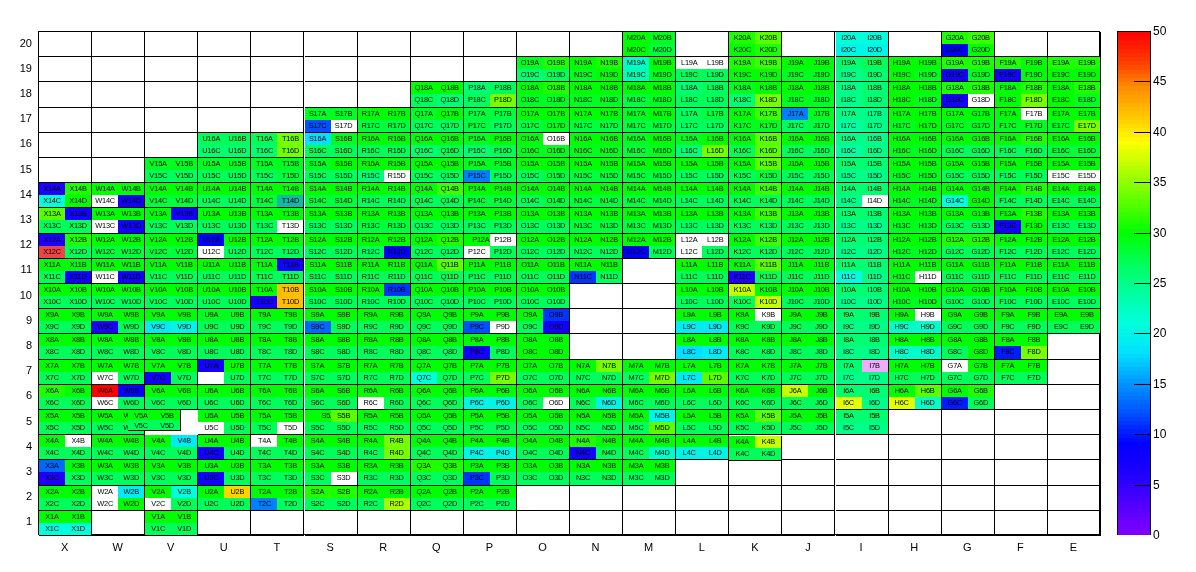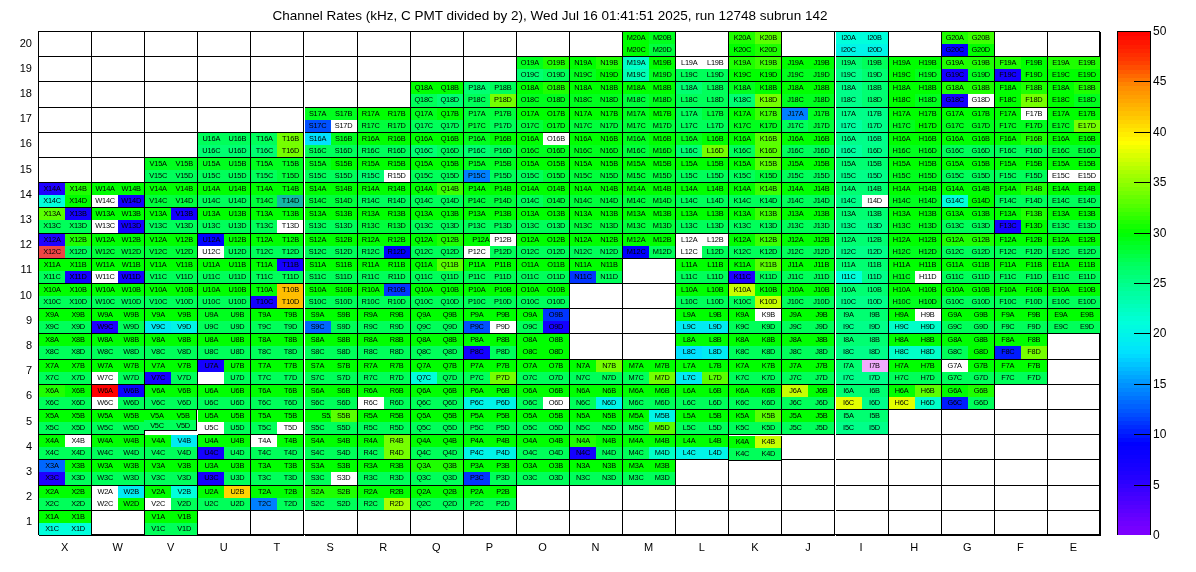--- a/index.html
+++ b/index.html
@@ -56,21 +56,20 @@
     transform:translateY(-50%);
   }
   .cbtickmark{
     position:absolute; left:1134px; width:17px; height:1px; background:#000;
   }
 </style>
 </head>
 <body>
 <div id="root">
 
-<div id="title">Channel Rates (kHz, C PMT divided by 2), Wed Jul 16 01:41:51 2025, run 12748 subrun 142</div>
 
 <div id="plot">
       <div class="cell" style="left: 0px; top: 0px; width: 53.1px; height: 25.2px;"></div>
       <div class="cell" style="left: 53.1px; top: 0px; width: 53.1px; height: 25.2px;"></div>
       <div class="cell" style="left: 106.2px; top: 0px; width: 53.1px; height: 25.2px;"></div>
       <div class="cell" style="left: 159.3px; top: 0px; width: 53.1px; height: 25.2px;"></div>
       <div class="cell" style="left: 212.4px; top: 0px; width: 53.1px; height: 25.2px;"></div>
       <div class="cell" style="left: 265.5px; top: 0px; width: 53.1px; height: 25.2px;"></div>
       <div class="cell" style="left: 318.6px; top: 0px; width: 53.1px; height: 25.2px;"></div>
       <div class="cell" style="left: 371.7px; top: 0px; width: 53.1px; height: 25.2px;"></div>
@@ -1606,21 +1605,21 @@
         <div class="quad qB" style="background: rgb(0, 255, 0);">X5B</div>
         <div class="quad qC" style="background: rgb(0, 255, 90);">X5C</div>
         <div class="quad qD" style="background: rgb(0, 255, 90);">X5D</div>
       </div>
       <div class="cell" style="left: 53.1px; top: 378px; width: 53.1px; height: 25.2px;">
         <div class="quad qA" style="background: rgb(0, 255, 0);">W5A</div>
         <div class="quad qB" style="background: rgb(0, 255, 0);">W5B</div>
         <div class="quad qC" style="background: rgb(0, 255, 90);">W5C</div>
         <div class="quad qD" style="background: rgb(0, 255, 90);">W5D</div>
       </div>
-      <div class="cell" style="left: 105px; top: 378px; width: 53.1px; height: 21px;">
+      <div class="cell" style="left: 89px; top: 378px; width: 53.1px; height: 21px;">
         <div class="quad qA" style="background: rgb(0, 255, 0);">V5A</div>
         <div class="quad qB" style="background: rgb(0, 255, 0);">V5B</div>
         <div class="quad qC" style="background: rgb(0, 255, 90);">V5C</div>
         <div class="quad qD" style="background: rgb(0, 255, 90);">V5D</div>
       </div>
       <div class="cell" style="left: 159.3px; top: 378px; width: 53.1px; height: 25.2px;">
         <div class="quad qA" style="background: rgb(0, 255, 0);">U5A</div>
         <div class="quad qB" style="background: rgb(0, 255, 0);">U5B</div>
         <div class="quad qC" style="background: rgb(255, 255, 255);">U5C</div>
         <div class="quad qD" style="background: rgb(0, 255, 90);">U5D</div>

